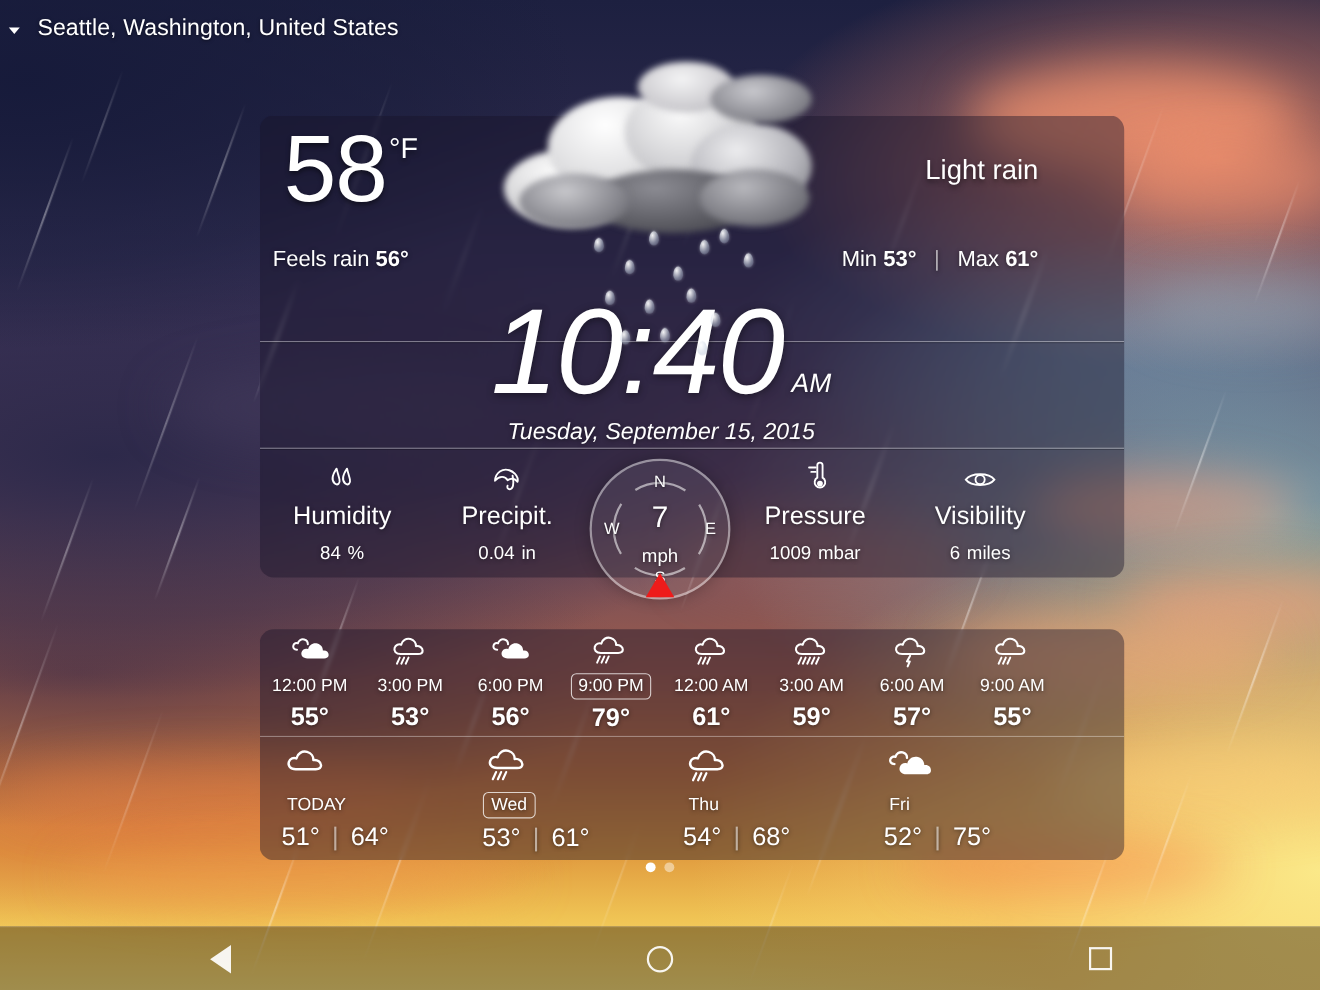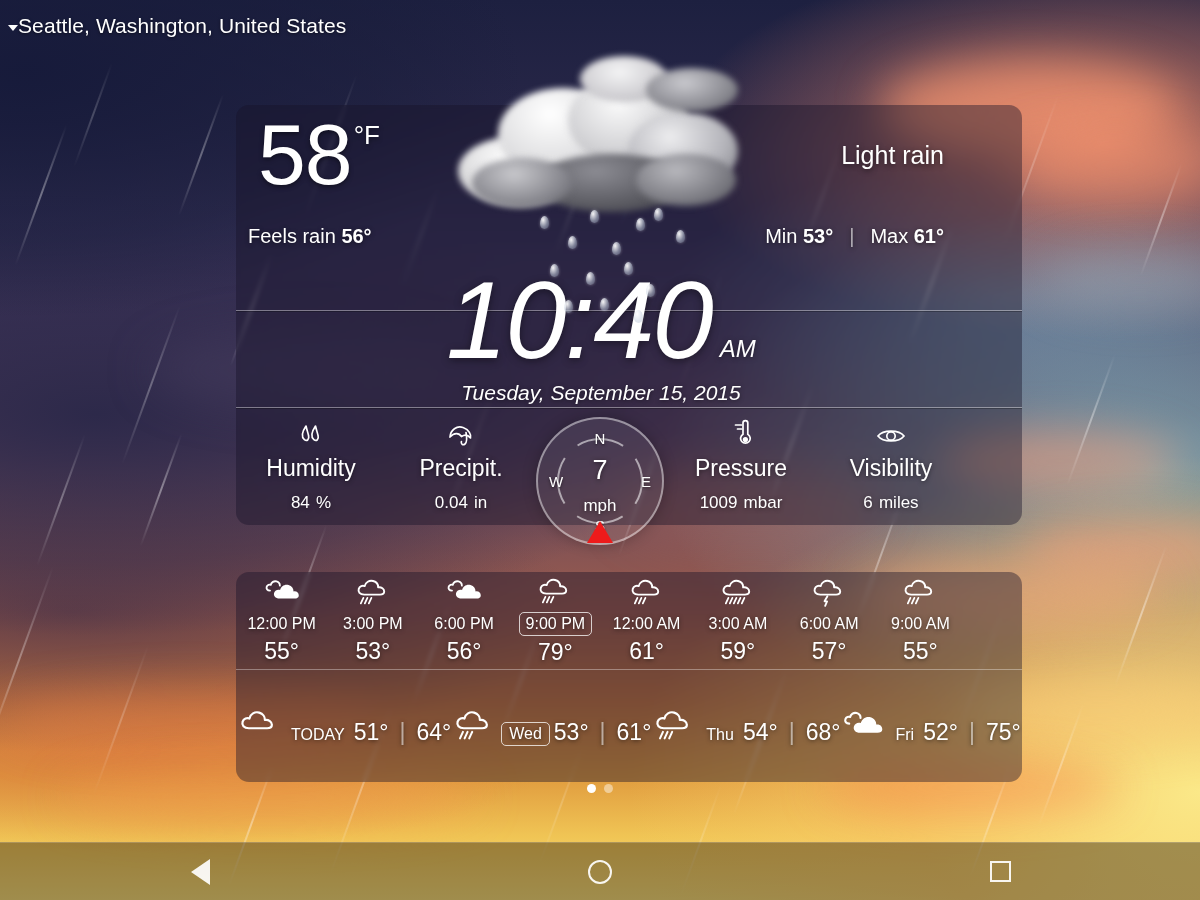--- a/index.html
+++ b/index.html
@@ -72,21 +72,21 @@
     background:linear-gradient(to bottom, rgba(255,255,255,0), rgba(255,255,255,.75), rgba(255,255,255,0));
     width:2px;
     transform:rotate(20deg);
     filter:blur(.6px);
     pointer-events:none;
   }
 
   
   #location-bar {
     position:absolute; left:0; top:0; width:1200px; height:52px;
-    display:flex; align-items:center; gap:0; padding-left:8px;
+    display:flex; align-items:center; gap:16px; padding-left:8px;
     z-index:40;
   }
   #location-caret {
     width:0;height:0;
     border-left:5px solid transparent; border-right:5px solid transparent;
     border-top:6px solid #ffffff;
     margin-top:3px;
   }
   #location-name {
     color:#fff; font-size:21px; letter-spacing:.1px;
@@ -227,29 +227,29 @@
   .hour {
     flex:1; display:flex; flex-direction:column; align-items:center; gap:3px;
     color:#fff; text-shadow:0 1px 4px rgba(0,0,0,.55);
   }
   .hour .h-icon { height:34px; display:flex; align-items:center; }
   .hour .h-time { font-size:16px; padding:2px 5px; }
   .hour.active .h-time {
     border:1px solid rgba(255,255,255,.75);
     border-radius:5px; padding:2px 6px;
   }
-  .hour .h-temp { font-size:23px; font-weight:400; }
+  .hour .h-temp { font-size:23px; font-weight:700; }
 
   #daily-row {
     position:absolute; left:0; top:97px; width:730px; height:113px;
     display:flex; align-items:center;
   }
   .day {
-    flex:1; display:flex; flex-direction:row; align-items:flex-end; gap:4px;
-    color:#fff; text-shadow:0 1px 4px rgba(0,0,0,.55);
+    flex:1; display:flex; flex-direction:column; align-items:flex-start; gap:4px;
+    color:#fff; text-shadow:0 1px 4px rgba(0,0,0,.55);padding-left:20px;
   }
   .day .d-icon { height:40px; display:flex; align-items:center; }
   .day .d-name { font-size:16px; padding:2px 5px; }
   .day.active .d-name {
     border:1px solid rgba(255,255,255,.75);
     border-radius:5px; padding:2px 7px;
   }
   .day .d-temps { font-size:23px; font-weight:500; display:flex; align-items:center; gap:11px; }
   .day .d-temps .sep { color:rgba(255,255,255,.55); font-weight:300; }
 

